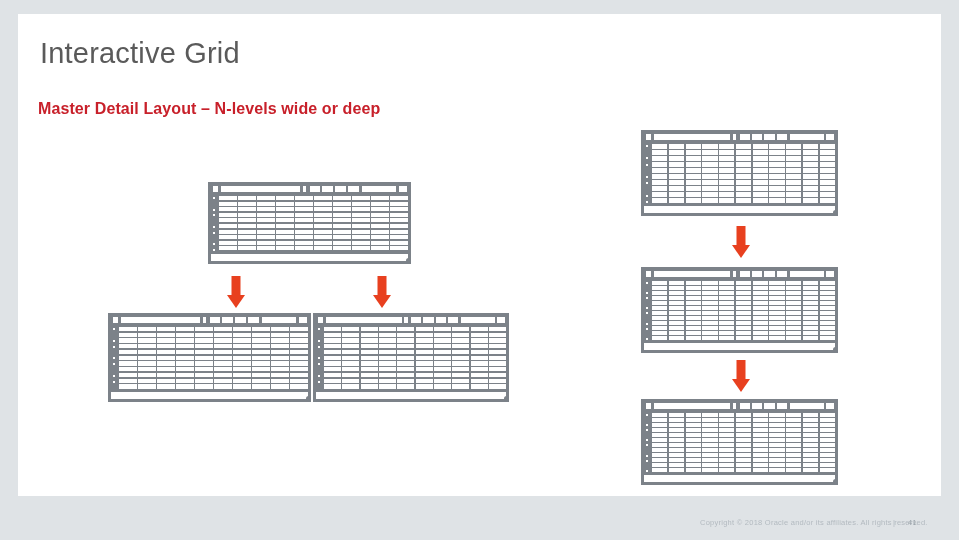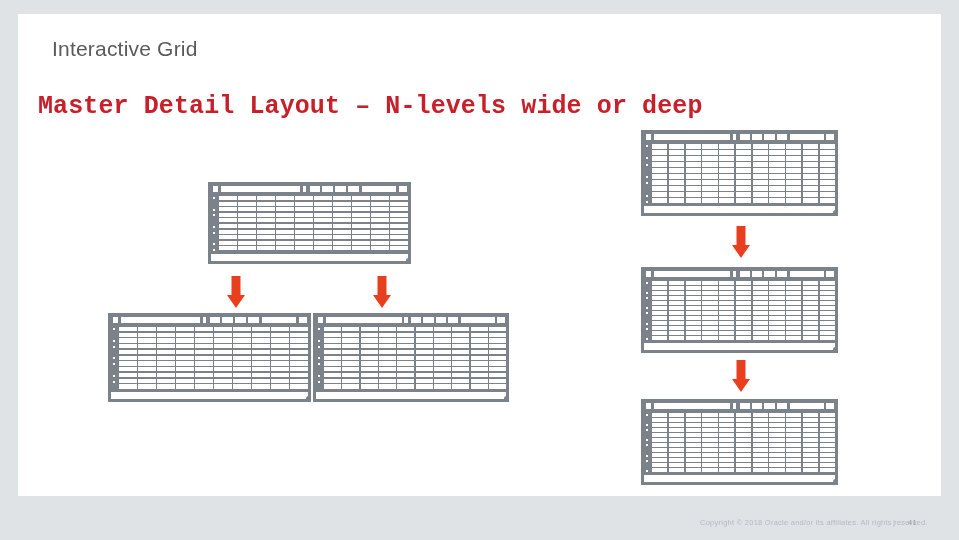--- a/index.html
+++ b/index.html
@@ -27,38 +27,37 @@
     left: 18px;
     top: 14px;
     width: 923px;
     height: 482px;
     background: #ffffff;
   }
 
   
   .title {
     position: absolute;
-    left: 52px;
+    left: 40px;
     top: 37px;
-    font-size: 21px;
+    font-size: 29px;
     font-weight: 400;
     color: #5a5a5a;
     letter-spacing: 0.2px;
     white-space: nowrap;
   }
   .subtitle {
     position: absolute;
     left: 38px;
-    top: 92px;
-    font-size: 25px;
+    top: 100px;
+    font-size: 16px;
     font-weight: 700;
     color: #c8202a;
     letter-spacing: 0.1px;
     white-space: nowrap;
-    font-family: Liberation Mono, monospace;
   }
 
   
   .oracle-logo {
     position: absolute;
     left: 38px;
     top: 495px;
     width: 140px;
     height: 45px;
     background: #f01000;

